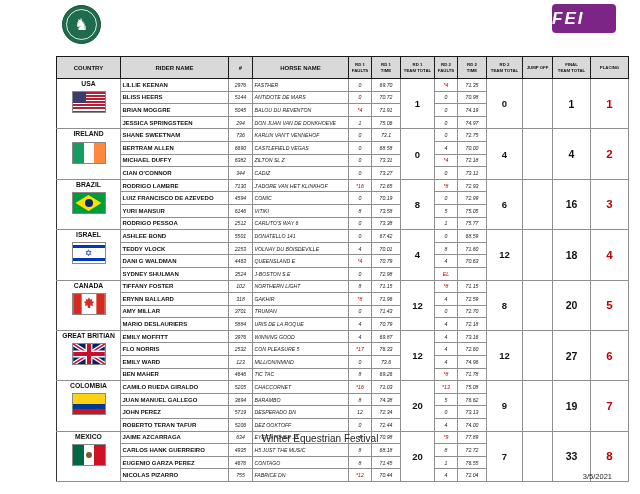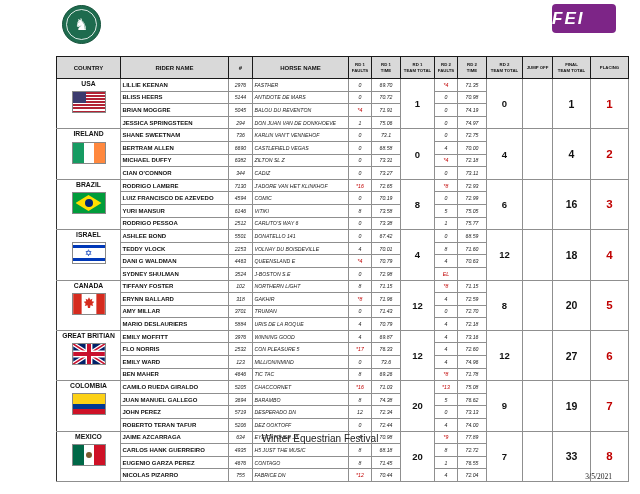--- a/index.html
+++ b/index.html
@@ -52,21 +52,21 @@
             display:flex;align-items:center;justify-content:center;}
   .isr-star{color:#0038b8;font-size:9px;line-height:1;}
   .flag-can svg,.flag-gbr svg{display:block;width:32px;height:20px;}
   .flag-col{background:linear-gradient(180deg,#fcd116 0 50%,#003893 50% 75%,#ce1126 75%);}
   .flag-mex{background:linear-gradient(90deg,#006847 0 33.4%,#fff 33.4% 66.7%,#ce1126 66.7%);}
   .mex-emblem{position:absolute;left:13px;top:7px;width:6px;height:6px;border-radius:50%;background:#7b5a2e;}
 
   
   .footer{position:absolute;left:0;right:0;top:432px;text-align:center;color:#222;}
   .footer-line{font-size:10px;line-height:1.4;}
-  .date{position:absolute;right:28px;top:472px;font-size:7.5px;color:#222;font-family:Liberation Serif, serif;}
+  .date{position:absolute;right:28px;top:472px;font-size:7.5px;color:#222;}
 </style>
 </head>
 <body>
 
 <div class="page">
 
   <div class="wef-logo">
     <span class="wef-glyph">♞</span>
   </div>
 

